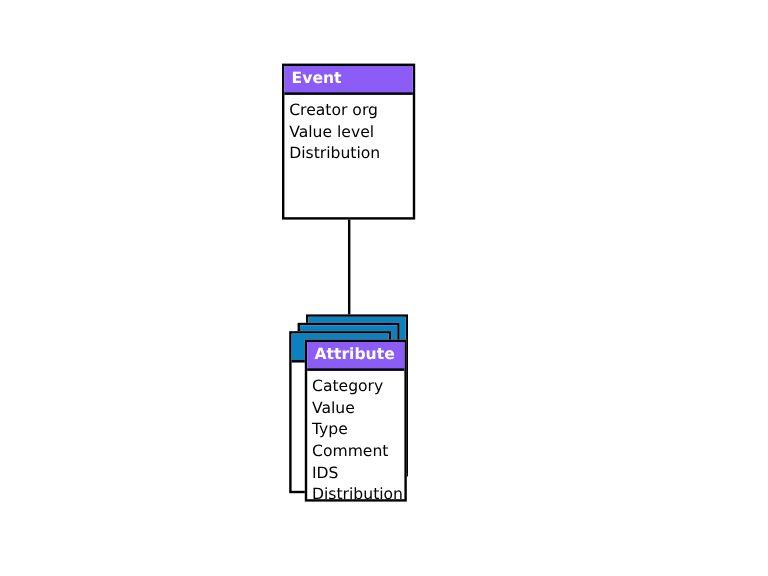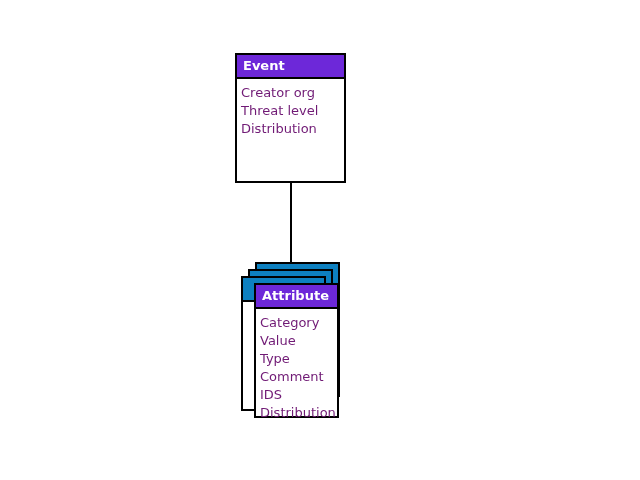--- a/index.html
+++ b/index.html
@@ -24,39 +24,39 @@
 
   
   .entity {
     position: absolute;
     box-sizing: border-box;
     background: #ffffff;
     border: 2px solid #000000;
   }
   .entity-header {
     box-sizing: border-box;
-    background: #6d28d9;
+    background: #8b5cf6;
     color: #ffffff;
     font-weight: bold;
     font-size: 13px;
     line-height: 22px;
     height: 24px;
     padding: 0 0 0 6px;
     border-bottom: 2px solid #000000;
     white-space: nowrap;
     overflow: hidden;
   }
   .entity-body {
     box-sizing: border-box;
     padding: 5px 0 4px 4px;
   }
   .attr-row {
     font-size: 13px;
     line-height: 18px;
-    color: #701a75;
+    color: #000000;
     white-space: nowrap;
   }
 
   
   #event-entity {
     left: 235px;
     top: 53px;
     width: 111px;
     height: 130px;
   }
@@ -108,21 +108,21 @@
 </style>
 </head>
 <body>
 
 <div id="canvas">
 
   <div class="entity" id="event-entity">
     <div class="entity-header">Event</div>
     <div class="entity-body">
       <div class="attr-row">Creator org</div>
-      <div class="attr-row">Threat level</div>
+      <div class="attr-row">Value level</div>
       <div class="attr-row">Distribution</div>
     </div>
   </div>
 
   <div id="connector-line"></div>
 
   <div id="attribute-stack">
 
     <div class="stack-shadow s1">
       <div class="shadow-header"></div>

